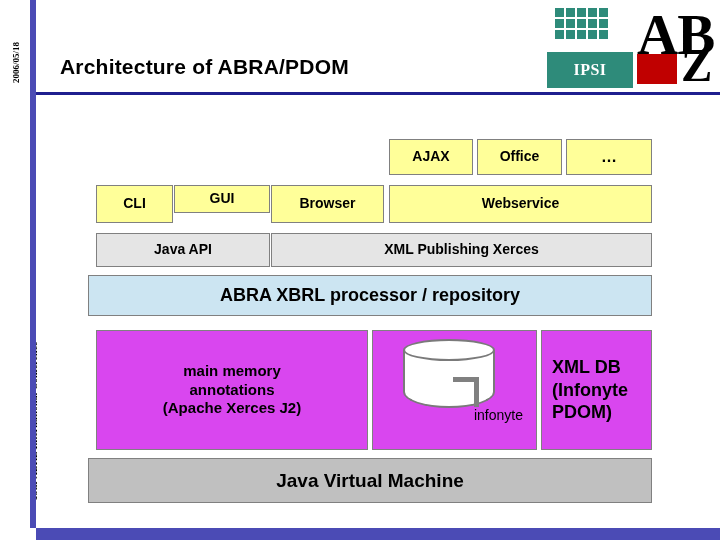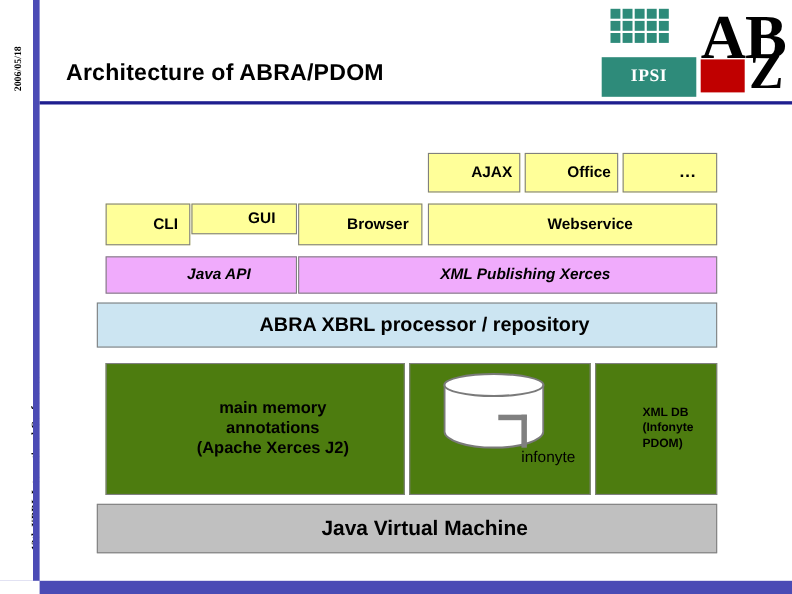--- a/index.html
+++ b/index.html
@@ -155,26 +155,25 @@
     box-sizing: border-box;
     border: 1px solid #808080;
     display: flex;
     align-items: center;
     justify-content: center;
     text-align: center;
     font-size: 14px;
     font-weight: bold;
     color: #000000;
     line-height: 1.25;
-    padding-left: 32px;
   }
   .yellow  { background: #ffff99; }
-  .yellow2 { background: #f0abfc; font-style: italic; }
+  .yellow2 { background: #e5e5e5; }
   .blue    { background: #cce5f2; }
-  .teal    { background: #4d7c0f; }
+  .teal    { background: #d946ef; }
   .gray    { background: #c0c0c0; }
 
   
   #box-ajax    { left: 389px; top: 139px; width: 84px;  height: 36px; }
   #box-office  { left: 477px; top: 139px; width: 85px;  height: 36px; }
   #box-ellipsis{ left: 566px; top: 139px; width: 86px;  height: 36px; font-size: 16px; }
 
   
   #box-cli        { left: 96px;  top: 185px; width: 77px;  height: 38px; }
   #box-gui        { left: 174px; top: 185px; width: 96px;  height: 28px; }
@@ -190,21 +189,21 @@
 
   
   #box-memory   { left: 96px;  top: 330px; width: 272px; height: 120px; font-size: 15px; }
   #box-dbshell  { left: 372px; top: 330px; width: 165px; height: 120px; }
   #box-xmldb    { left: 541px; top: 330px; width: 111px; height: 120px; }
   #box-xmldb .xmldb-text {
     text-align: left;
     width: 100%;
     padding-left: 10px;
     box-sizing: border-box;
-    font-size: 11px;
+    font-size: 18px;
   }
 
   
   .cyl {
     position: absolute;
     left: 30px;
     top: 8px;
     width: 92px;
     height: 72px;
   }

